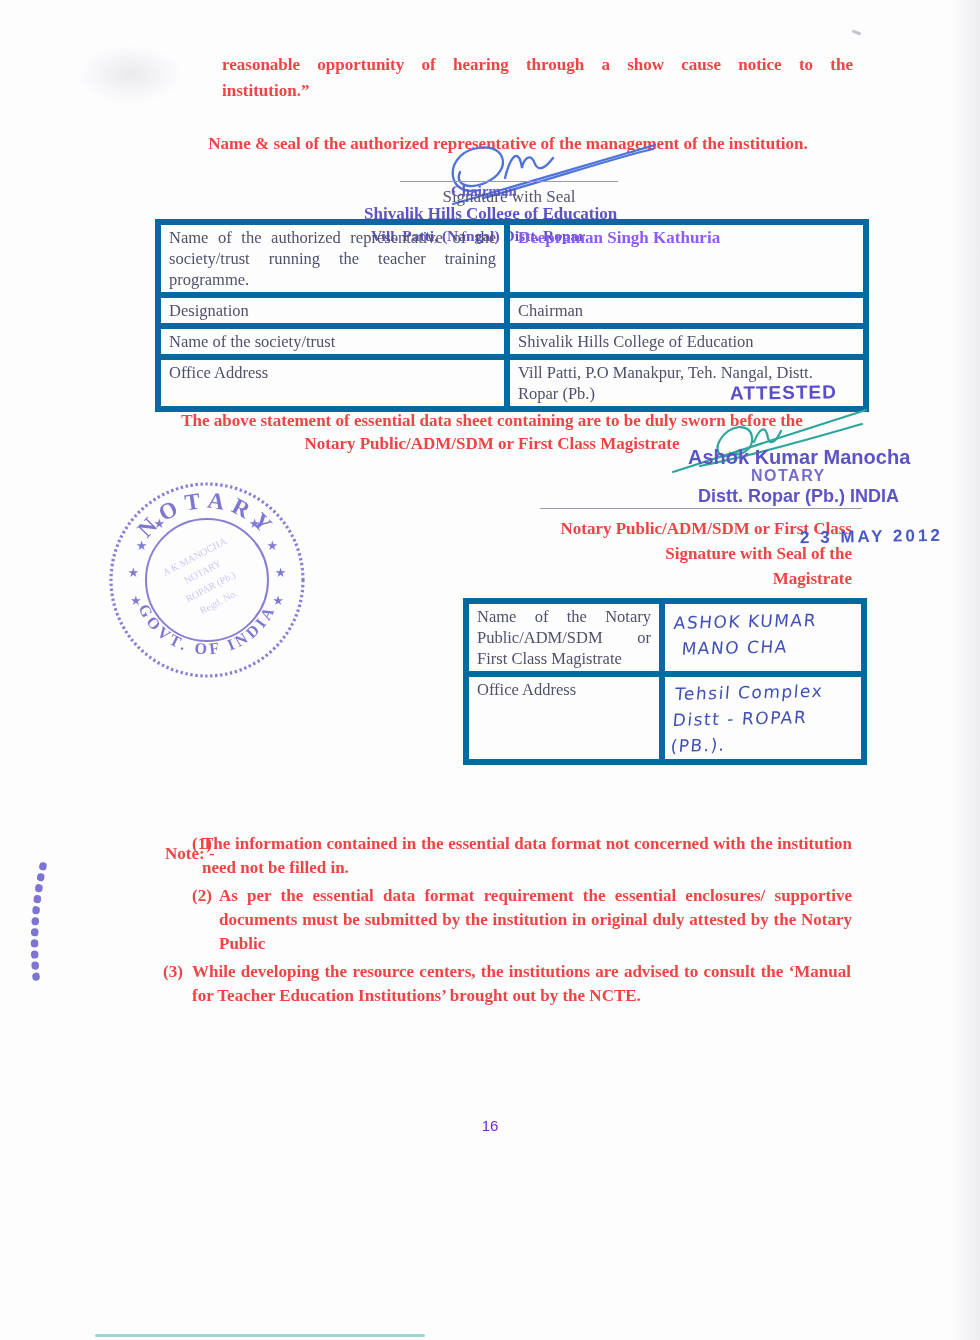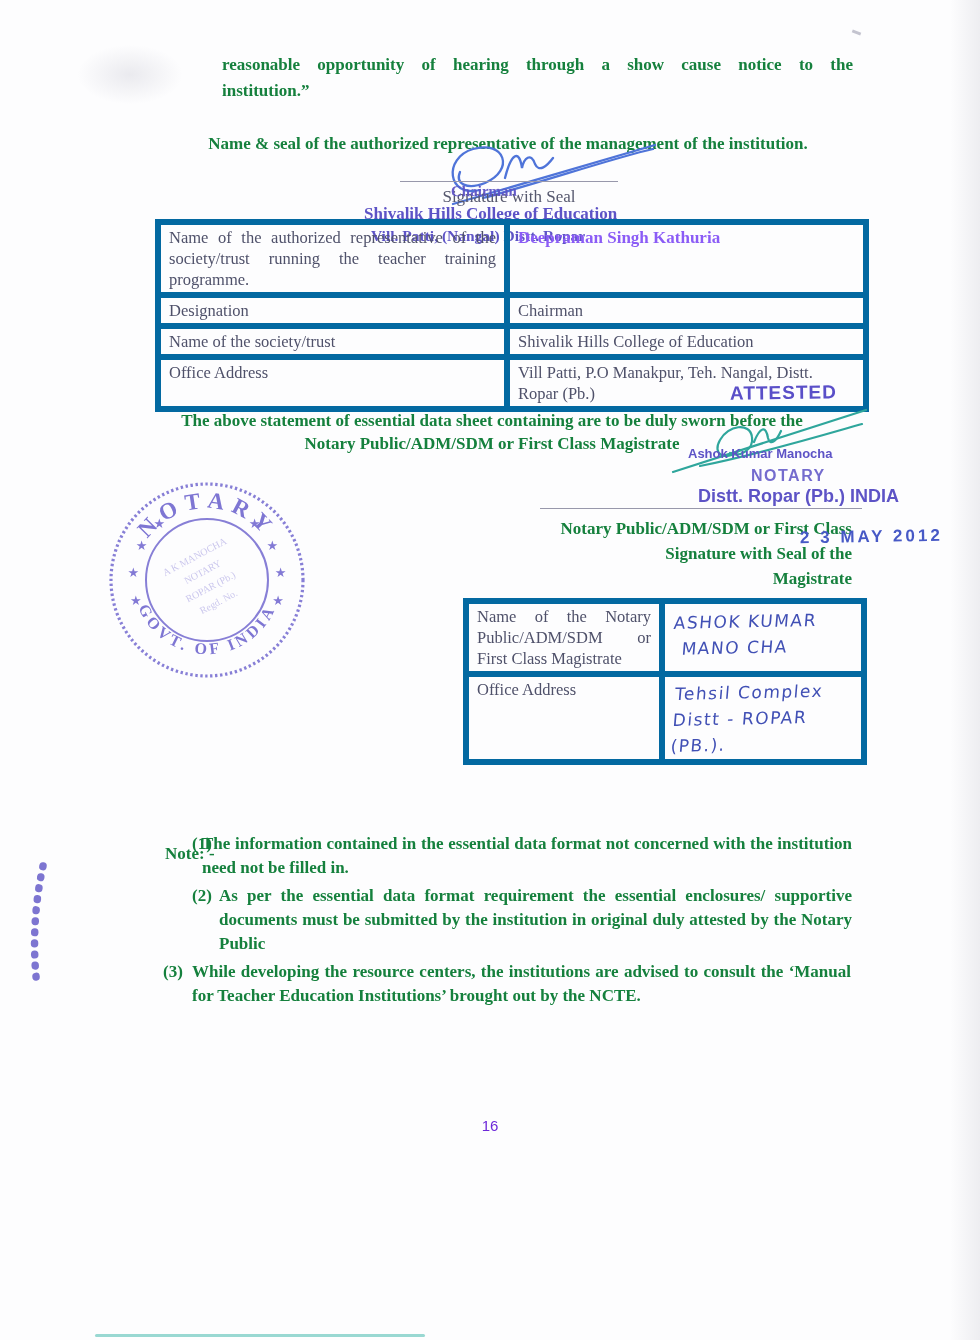--- a/index.html
+++ b/index.html
@@ -2,21 +2,21 @@
 <html><head>
 <meta charset="utf-8">
 <style>
   html,body{margin:0;padding:0;background:#e9e9ec;}
   #page{position:relative;width:980px;height:1340px;background:#fdfdfe;overflow:hidden;
         font-family:"Liberation Serif",serif;color:#4b4d66;}
   .abs{position:absolute;}
   .b{font-weight:bold;}
   .jline{text-align:justify;text-align-last:justify;}
   .just{text-align:justify;}
-  .ink-text{color:#15803d;}
+  .ink-text{color:#ef4444;}
   .stamp{color:#5d53c6;font-weight:bold;}
   .sans{font-family:"Liberation Sans",sans-serif;}
   .hand{font-family:"DejaVu Sans",sans-serif;color:#4150b5;font-size:17px;letter-spacing:1.5px;
         transform:skewX(-6deg) rotate(-1.2deg);line-height:26px;}
   
   table{border-collapse:collapse;table-layout:fixed;}
   td{border:6px solid #0369a1;vertical-align:top;padding:2px 8px;font-size:16.5px;line-height:21px;color:#4f516a;margin-top:48px;}
   
   .rule{border-top:1.5px solid #9898ab;height:0;}
   
@@ -100,21 +100,21 @@
 
   <svg class="abs" style="left:668px;top:400px;" width="205" height="82" viewBox="0 0 205 82">
     <g fill="none" stroke="#2fa69c" stroke-width="2.2" stroke-linecap="round">
       <path d="M 72 50 C 56 62 44 54 52 40 C 60 25 82 22 84 37 C 86 49 72 58 62 53"></path>
       <path d="M 86 42 C 92 27 98 25 100 38 C 102 46 108 42 113 31"></path>
       <path d="M 5 72 L 198 10"></path>
       <path d="M 32 66 C 92 54 152 36 194 24"></path>
     </g>
   </svg>
 
-  <div class="abs stamp sans" style="left:688px;top:446px;font-size:13px;">Ashok Kumar Manocha</div>
+  <div class="abs stamp sans" style="left:688px;top:446px;font-size:20px;">Ashok Kumar Manocha</div>
   <div class="abs stamp sans" style="left:751px;top:467px;font-size:16px;letter-spacing:1.5px;opacity:.85;">NOTARY</div>
   <div class="abs stamp sans" style="left:698px;top:486px;font-size:18px;">Distt. Ropar (Pb.) INDIA</div>
 
   <div class="abs rule" style="left:540px;top:508px;width:322px;"></div>
   <div class="abs b ink-text" style="left:522px;top:516px;width:330px;text-align:right;font-size:17px;line-height:25px;">
     <div>Notary Public/ADM/SDM or First Class</div>
     <div>Signature with Seal of the</div>
     <div>Magistrate</div>
   </div>
 

